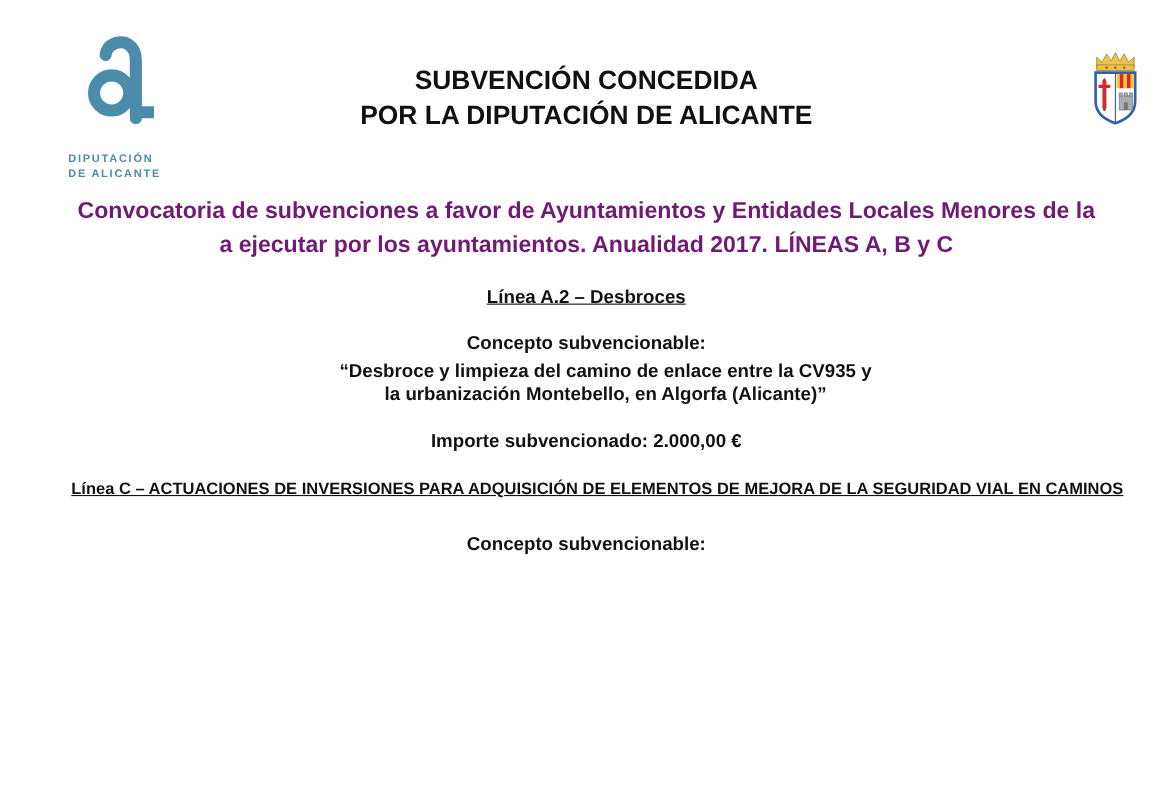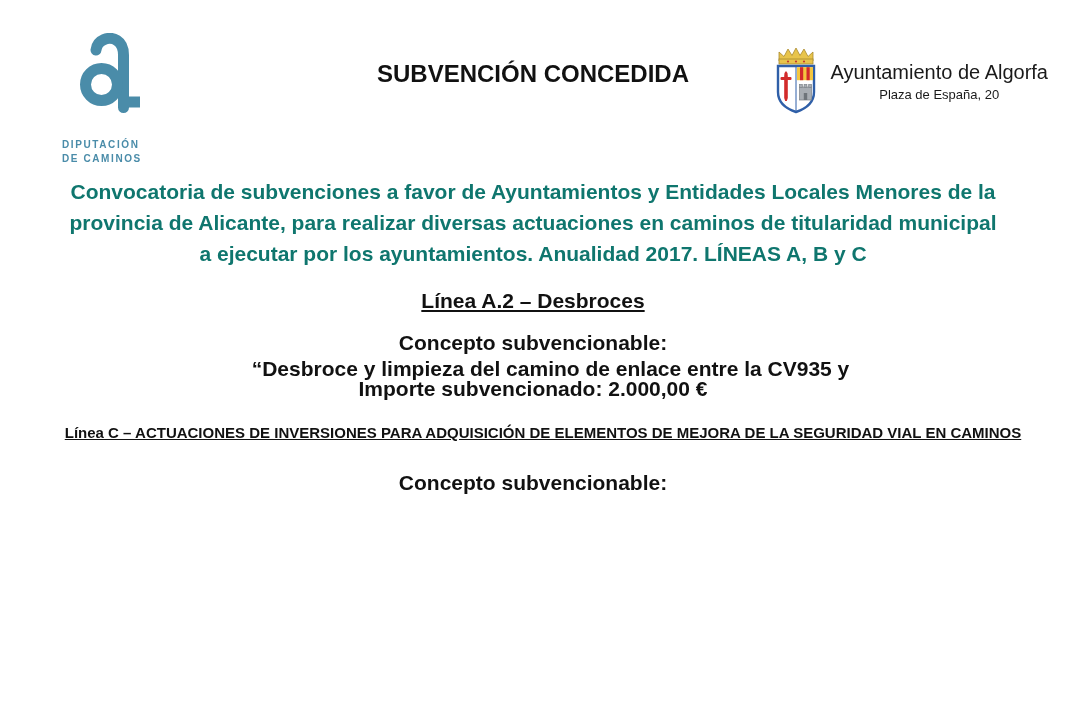--- a/index.html
+++ b/index.html
@@ -35,33 +35,33 @@
   .muni-crest { flex: 0 0 auto; margin-right: 9px; }
   .muni-text { text-align: center; margin-top: 14px; color: #1a1a1a; }
   .muni-name { font-size: 20px; line-height: 24px; }
   .muni-addr { font-size: 13px; line-height: 17px; margin-top: 2px; }
 
   
   .intro {
     margin-top: 16px;
     text-align: center;
     font-size: 21px; font-weight: bold; line-height: 31px;
-    color: #0f766e;
+    color: #701a75;
   }
   .intro div { white-space: nowrap; }
 
-  .tc { text-align: center; font-weight: bold; font-size: 21px; line-height: 20px; color: #111; }
+  .tc { text-align: center; font-weight: bold; font-size: 17px; line-height: 20px; color: #111; }
   .u  { text-decoration: underline; }
   .nowrap { white-space: nowrap; margin-left: 20px; }
 
   .heading-a    { margin-top: 22px; }
   .concept-a    { margin-top: 22px; }
   .quote-a      { margin-top: 5px; line-height: 21px; padding-left: 35px; }
   .solicitado-a { margin-top: 29px; }
-  .subvenc-a    { }
+  .subvenc-a    { margin-top: 22px; }
 
   .heading-c    { margin-top: 24px; font-size: 15px; }
   .concept-c    { margin-top: 30px; }
   .quote-c      { margin-top: 3px; font-size: 16.5px; }
   .solicitado-c { margin-top: 21px; }
   .subvenc-c    { margin-top: 23px; }
 
   .caret {
     display: inline-block;
     width: 2px; height: 19px;
@@ -78,26 +78,27 @@
   <div class="header">
 
     <div class="logo">
       <svg class="logo-mark" width="68" height="80" viewBox="0 0 68 80" aria-hidden="true">
         <path d="M20,17 C21,7 33,2.5 41,7.5 C46.5,11 47.5,16 47.5,22 L47.5,74.5" fill="none" stroke="#4A8CA9" stroke-width="11" stroke-linecap="round"></path>
         <circle cx="25.5" cy="51.5" r="16" fill="none" stroke="#4A8CA9" stroke-width="11"></circle>
         <path d="M44,69 L64,69" fill="none" stroke="#4A8CA9" stroke-width="11"></path>
       </svg>
       <div class="logo-caption">
         <div>DIPUTACIÓN</div>
-        <div>DE CAMINOS</div>
+        <div>DE ALICANTE</div>
       </div>
     </div>
 
     <div class="doc-title">
       <div>SUBVENCIÓN CONCEDIDA</div>
+      <div>POR LA DIPUTACIÓN DE ALICANTE</div>
     </div>
 
     <div class="muni">
       <svg class="muni-crest" width="50" height="72" viewBox="0 0 50 72" aria-hidden="true">
 
         <path d="M8,15 L8,6 L13,10.5 L17,3 L21,9.5 L25,2 L29,9.5 L33,3 L37,10.5 L42,6 L42,15 Z" fill="#E8C44B" stroke="#A98A2F" stroke-width="0.8"></path>
         <rect x="8" y="13" width="34" height="5" fill="#E8C44B" stroke="#A98A2F" stroke-width="0.8"></rect>
         <circle cx="17" cy="15.5" r="1.1" fill="#C23B2E"></circle>
         <circle cx="25" cy="15.5" r="1.1" fill="#C23B2E"></circle>
         <circle cx="33" cy="15.5" r="1.1" fill="#C23B2E"></circle>
@@ -111,36 +112,32 @@
         <rect x="26" y="21.2" width="16" height="13" fill="#F4C63F"></rect>
         <rect x="29" y="21.2" width="3.2" height="13" fill="#D22B2B"></rect>
         <rect x="35.5" y="21.2" width="3.2" height="13" fill="#D22B2B"></rect>
 
         <rect x="28.5" y="41" width="12" height="13" fill="#A8ADB3" stroke="#7C8288" stroke-width="0.7"></rect>
         <rect x="28.5" y="38.5" width="2.8" height="3" fill="#A8ADB3" stroke="#7C8288" stroke-width="0.7"></rect>
         <rect x="33.1" y="38.5" width="2.8" height="3" fill="#A8ADB3" stroke="#7C8288" stroke-width="0.7"></rect>
         <rect x="37.7" y="38.5" width="2.8" height="3" fill="#A8ADB3" stroke="#7C8288" stroke-width="0.7"></rect>
         <rect x="32.8" y="47" width="3.4" height="7" fill="#6E747A"></rect>
       </svg>
-      <div class="muni-text">
-        <div class="muni-name">Ayuntamiento de Algorfa</div>
-        <div class="muni-addr">Plaza de España, 20</div>
-      </div>
     </div>
   </div>
 
   <div class="intro">
     <div>Convocatoria de subvenciones a favor de Ayuntamientos y Entidades Locales Menores de la</div>
-    <div>provincia de Alicante, para realizar diversas actuaciones en caminos de titularidad municipal</div>
     <div>a ejecutar por los ayuntamientos. Anualidad 2017. LÍNEAS A, B y C</div>
   </div>
 
   <div class="tc u heading-a">Línea A.2 – Desbroces</div>
   <div class="tc concept-a">Concepto subvencionable:</div>
   <div class="tc quote-a">
     <div>“Desbroce y limpieza del camino de enlace entre la CV935 y</div>
+    <div>la urbanización Montebello, en Algorfa (Alicante)”</div>
   </div>
   <div class="tc subvenc-a">Importe subvencionado: 2.000,00 €</div>
 
   <div class="tc u nowrap heading-c">Línea C – ACTUACIONES DE INVERSIONES PARA ADQUISICIÓN DE ELEMENTOS DE MEJORA DE LA SEGURIDAD VIAL EN CAMINOS</div>
   <div class="tc concept-c">Concepto subvencionable:</div>
 
 </div>
 
 </body></html>

